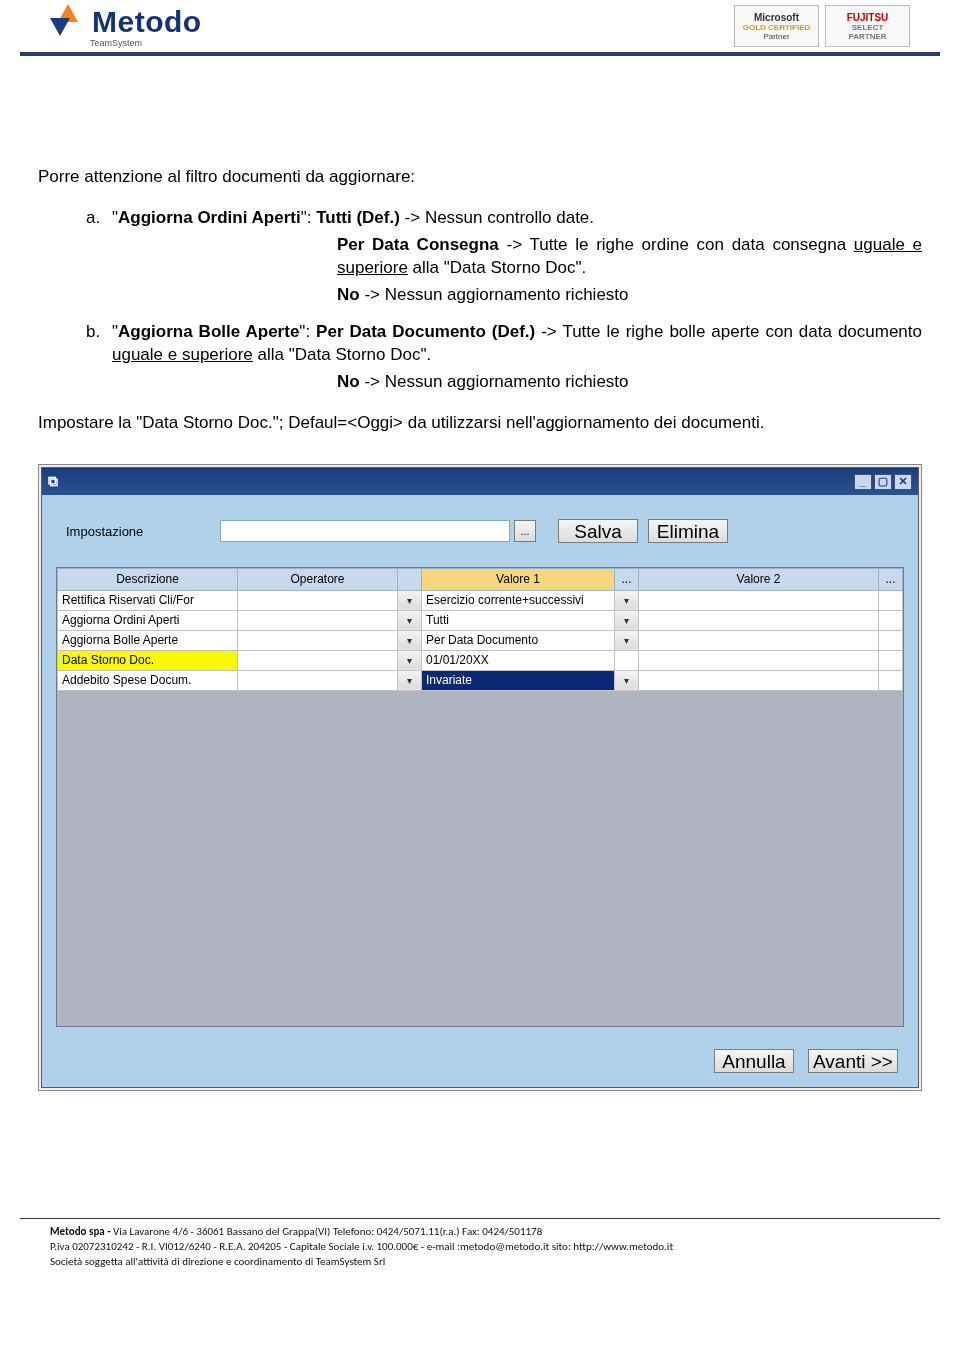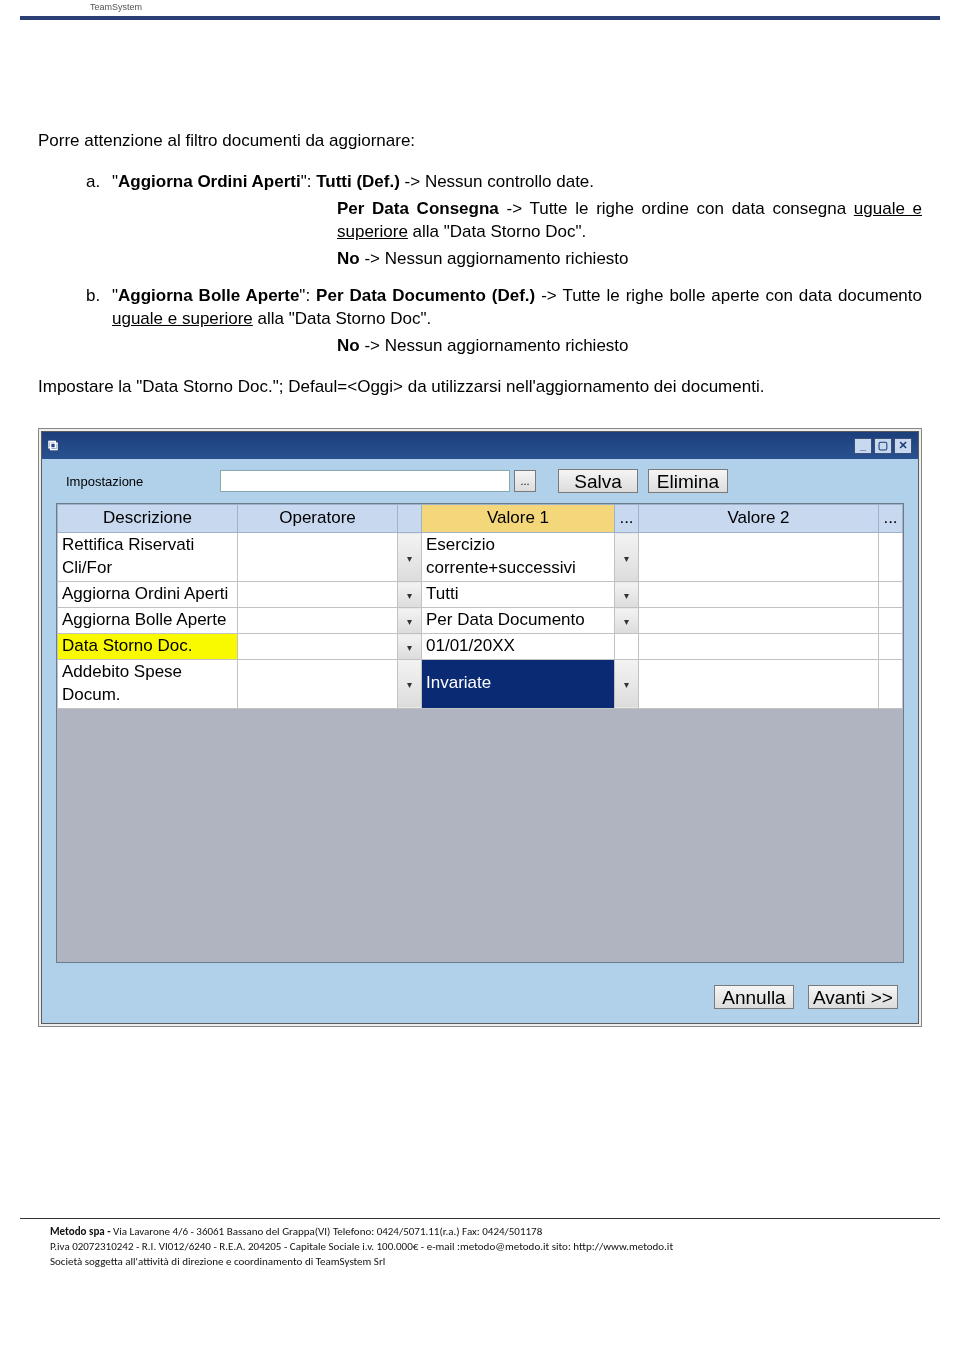--- a/index.html
+++ b/index.html
@@ -101,21 +101,21 @@
   .titlebar .winbtns { display:flex; gap:2px; }
   .titlebar .wb {
     width: 18px; height: 16px;
     background: #c7d8ef;
     border: 1px solid #3a4f7a;
     display:flex; align-items:center; justify-content:center;
     color:#1c3f7a; font-size:11px; font-weight:bold;
   }
   .toolbar-row {
     display:flex; align-items:center;
-    padding: 10px 24px;
+    padding: 24px 24px;
     gap: 4px;
     background:#b0d1e9;
     font-size:13px;
   }
   .toolbar-row .lbl { width: 150px; }
   .toolbar-row input.txt {
     flex: 0 0 290px; height: 22px;
     background:#fff; border: 1px solid #8aa;
     font-size:13px;
   }
@@ -136,21 +136,21 @@
     margin-left: 6px;
     display:flex; align-items:center; justify-content:center;
   }
   .grid-wrap {
     margin: 0 14px 8px 14px;
     background:#fff;
     border: 1px solid #6b7b8c;
     height: 460px;
     display:flex; flex-direction:column;
   }
-  table.grid { border-collapse: collapse; width: 100%; font-size:17px; }
+  table.grid { border-collapse: collapse; width: 100%; font-size:12px; }
   table.grid th {
     background: #c7d8ef;
     border: 1px solid #9eb3c9;
     padding: 2px 4px;
     font-weight: normal;
     text-align:center;
   }
   table.grid th.sel {
     background: #f4d77b;
   }
@@ -197,21 +197,39 @@
   }
   .footer .l1 .bold { font-weight:bold; }
 </style>
 </head>
 <body>
 
 <div class="page">
 
   <div class="header">
     <div class="header-left">
+      <div class="logo">
+        <span class="arrow">
+          <span class="up"></span>
+            <span class="down"></span>
+        </span>
+        <span>Metodo</span>
+      </div>
       <div class="team">TeamSystem</div>
+    </div>
+    <div class="header-right">
+      <div class="badge">
+        <div class="b1">Microsoft</div>
+        <div class="b2">GOLD CERTIFIED</div>
+        <div style="font-size:8px;color:#444;">Partner</div>
+      </div>
+      <div class="badge badge2">
+        <div class="b1">FUJITSU</div>
+        <div class="b2">SELECT PARTNER</div>
+      </div>
     </div>
   </div>
 
   <div class="content">
     <p class="p1">Porre attenzione al filtro documenti da aggiornare:</p>
 
     <div class="olist">
 
       <div class="item-label-block">
         <div class="item-letter">a.</div>

